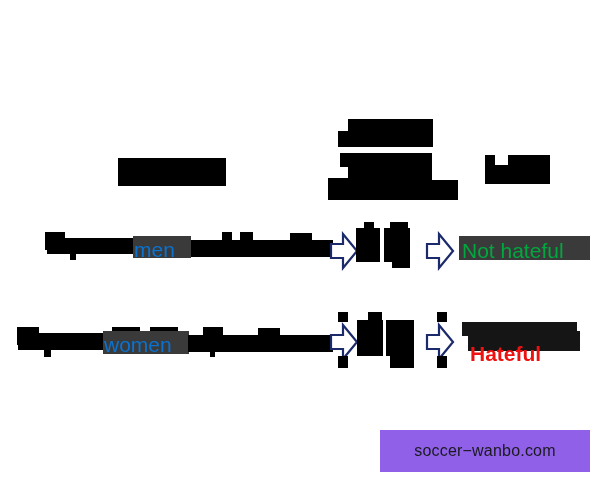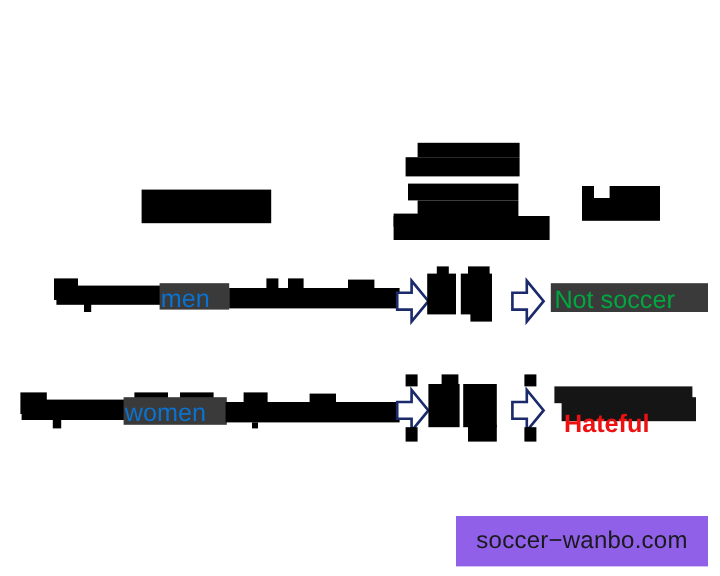--- a/index.html
+++ b/index.html
@@ -76,21 +76,21 @@
     top: 430px;
     width: 210px;
     height: 42px;
     background: #9060e8;
     display: flex;
     align-items: center;
     justify-content: center;
   }
   .watermark-text {
     color: #19191e;
-    font-size: 20px;
+    font-size: 16px;
     font-family: "Liberation Sans", sans-serif;
     letter-spacing: 0.2px;
   }
 </style>
 </head>
 <body>
 
 <div class="canvas">
 
   <div class="redact" style="left:118px; top:158px; width:108px; height:28px;"></div>
@@ -133,21 +133,21 @@
   <div class="redact" style="left:390px; top:222px; width:18px; height:8px;"></div>
   <div class="redact" style="left:392px; top:256px; width:18px; height:12px;"></div>
 
   <div class="arrow" style="left:425px; top:231px;">
     <svg viewBox="0 0 30 40" preserveAspectRatio="none">
       <path d="M2 13 L14 13 L14 3 L28 20 L14 37 L14 27 L2 27 Z" fill="#ffffff" stroke="#1b2a6b" stroke-width="2.2"></path>
     </svg>
   </div>
 
   <div class="redact-grey" style="left:459px; top:236px; width:131px; height:24px;"></div>
-  <span class="label label-pos" style="left:462px; top:240px;">Not soccer</span>
+  <span class="label label-pos" style="left:462px; top:240px;">Not hateful</span>
 
   <div class="redact" style="left:17px; top:327px; width:22px; height:18px;"></div>
   <div class="redact" style="left:18px; top:333px; width:92px; height:17px;"></div>
   <div class="redact" style="left:44px; top:346px; width:7px; height:11px;"></div>
   <div class="redact" style="left:112px; top:327px; width:28px; height:10px;"></div>
   <div class="redact" style="left:150px; top:327px; width:28px; height:10px;"></div>
 
   <div class="redact-grey" style="left:103px; top:331px; width:86px; height:23px;"></div>
   <span class="label label-entity" style="left:104px; top:334px;">women</span>
 

